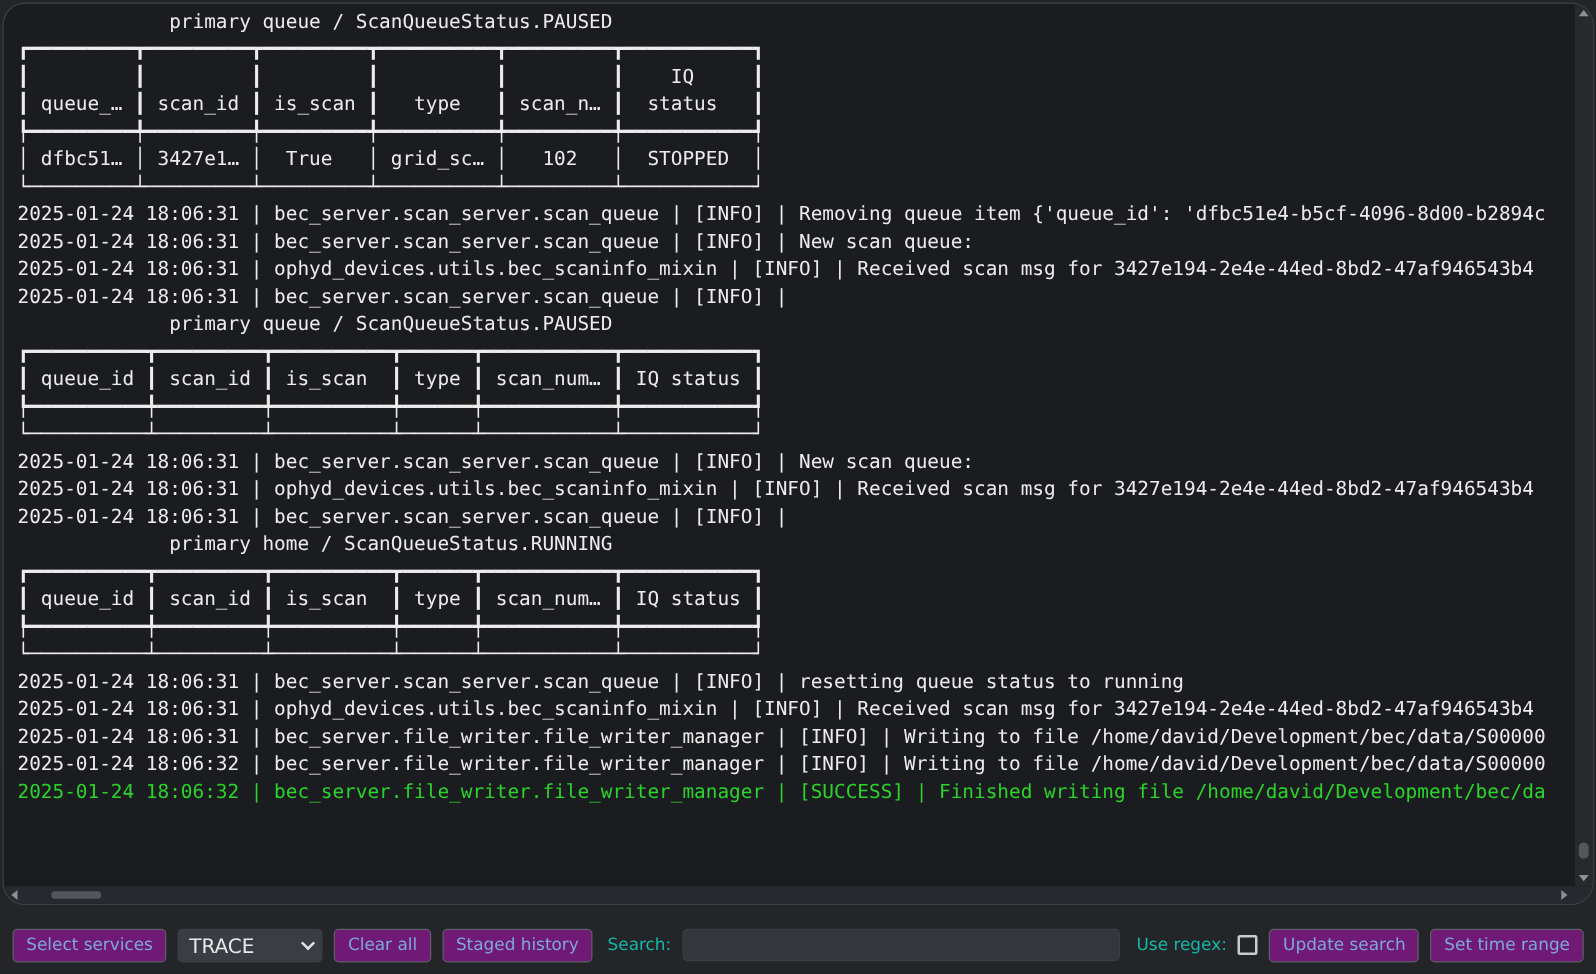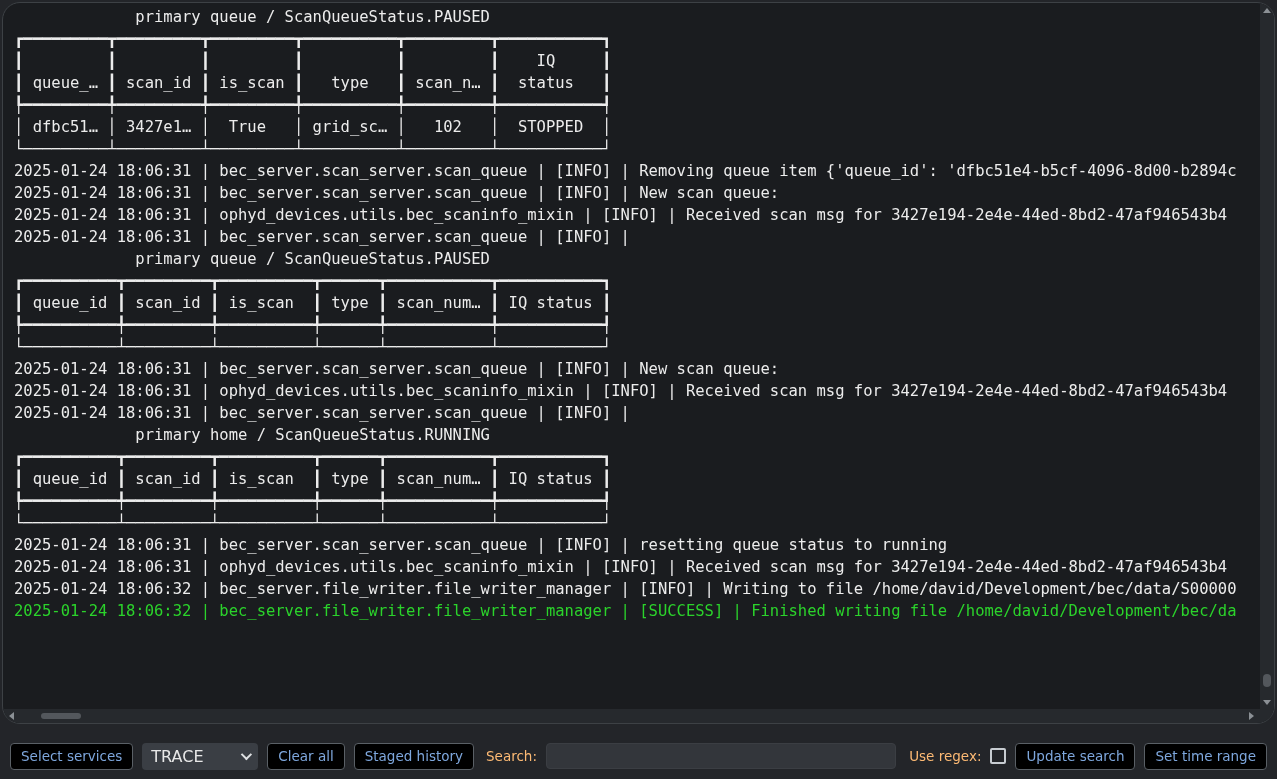--- a/index.html
+++ b/index.html
@@ -54,21 +54,21 @@
     background: #53575c; border-radius: 3px;
   }
 
   
   .toolbar {
     position: absolute; left: 10px; right: 10px; bottom: 9px; height: 28px;
     display: flex; align-items: center; gap: 9px;
   }
   .tb-button {
     height: 27px; padding: 0 10px;
-    background: #000000;
+    background: #701a75;
     border: 1px solid #5a6066;
     border-radius: 4px;
     color: #7ea7dd;
     font-family: "DejaVu Sans", sans-serif;
     font-size: 13.5px;
     display: flex; align-items: center;
     white-space: nowrap;
     cursor: pointer;
   }
   .tb-dropdown {
@@ -78,21 +78,21 @@
     color: #e8e8e8;
     font-size: 16px;
     display: flex; align-items: center; justify-content: space-between;
     cursor: pointer;
   }
   .chevron-down {
     width: 8px; height: 8px;
     border-right: 2px solid #dfe1e3; border-bottom: 2px solid #dfe1e3;
     transform: rotate(45deg) translateY(-2px);
   }
-  .tb-label { color: #fdba74; font-size: 13.5px; white-space: nowrap; }
+  .tb-label { color: #14b8a6; font-size: 13.5px; white-space: nowrap; }
   .search-label { margin-left: 3px; }
   .tb-input {
     flex: 1; height: 26px;
     background: #33363b;
     border: 1px solid #3b3e43;
     border-radius: 4px;
     color: #e8e8e8;
     font-family: "DejaVu Sans", sans-serif;
     font-size: 13px;
     padding: 0 8px;
@@ -134,20 +134,21 @@
         <div class="log-line" style="color: rgb(236, 236, 236);">2025-01-24 18:06:31 | bec_server.scan_server.scan_queue | [INFO] | New scan queue:</div>
         <div class="log-line" style="color: rgb(236, 236, 236);">2025-01-24 18:06:31 | ophyd_devices.utils.bec_scaninfo_mixin | [INFO] | Received scan msg for 3427e194-2e4e-44ed-8bd2-47af946543b4</div>
         <div class="log-line" style="color: rgb(236, 236, 236);">2025-01-24 18:06:31 | bec_server.scan_server.scan_queue | [INFO] |</div>
         <div class="log-line" style="color: rgb(236, 236, 236);">             primary home / ScanQueueStatus.RUNNING</div>
         <div class="log-line" style="color: rgb(236, 236, 236);">┏━━━━━━━━━━┳━━━━━━━━━┳━━━━━━━━━━┳━━━━━━┳━━━━━━━━━━━┳━━━━━━━━━━━┓</div>
         <div class="log-line" style="color: rgb(236, 236, 236);">┃ queue_id ┃ scan_id ┃ is_scan  ┃ type ┃ scan_num… ┃ IQ status ┃</div>
         <div class="log-line" style="color: rgb(236, 236, 236);">┡━━━━━━━━━━╇━━━━━━━━━╇━━━━━━━━━━╇━━━━━━╇━━━━━━━━━━━╇━━━━━━━━━━━┩</div>
         <div class="log-line" style="color: rgb(236, 236, 236);">└──────────┴─────────┴──────────┴──────┴───────────┴───────────┘</div>
         <div class="log-line" style="color: rgb(236, 236, 236);">2025-01-24 18:06:31 | bec_server.scan_server.scan_queue | [INFO] | resetting queue status to running</div>
         <div class="log-line" style="color: rgb(236, 236, 236);">2025-01-24 18:06:31 | ophyd_devices.utils.bec_scaninfo_mixin | [INFO] | Received scan msg for 3427e194-2e4e-44ed-8bd2-47af946543b4</div>
+        <div class="log-line" style="color: rgb(236, 236, 236);">2025-01-24 18:06:31 | bec_server.file_writer.file_writer_manager | [INFO] | Writing to file /home/david/Development/bec/data/S00000</div>
         <div class="log-line" style="color: rgb(236, 236, 236);">2025-01-24 18:06:32 | bec_server.file_writer.file_writer_manager | [INFO] | Writing to file /home/david/Development/bec/data/S00000</div>
         <div class="log-line" style="color: rgb(43, 211, 43);">2025-01-24 18:06:32 | bec_server.file_writer.file_writer_manager | [SUCCESS] | Finished writing file /home/david/Development/bec/da</div>
       </div>
 
     <div class="vscroll">
       <div class="arrow arrow-up"></div>
       <div class="vthumb"></div>
       <div class="arrow arrow-down"></div>
     </div>
 

